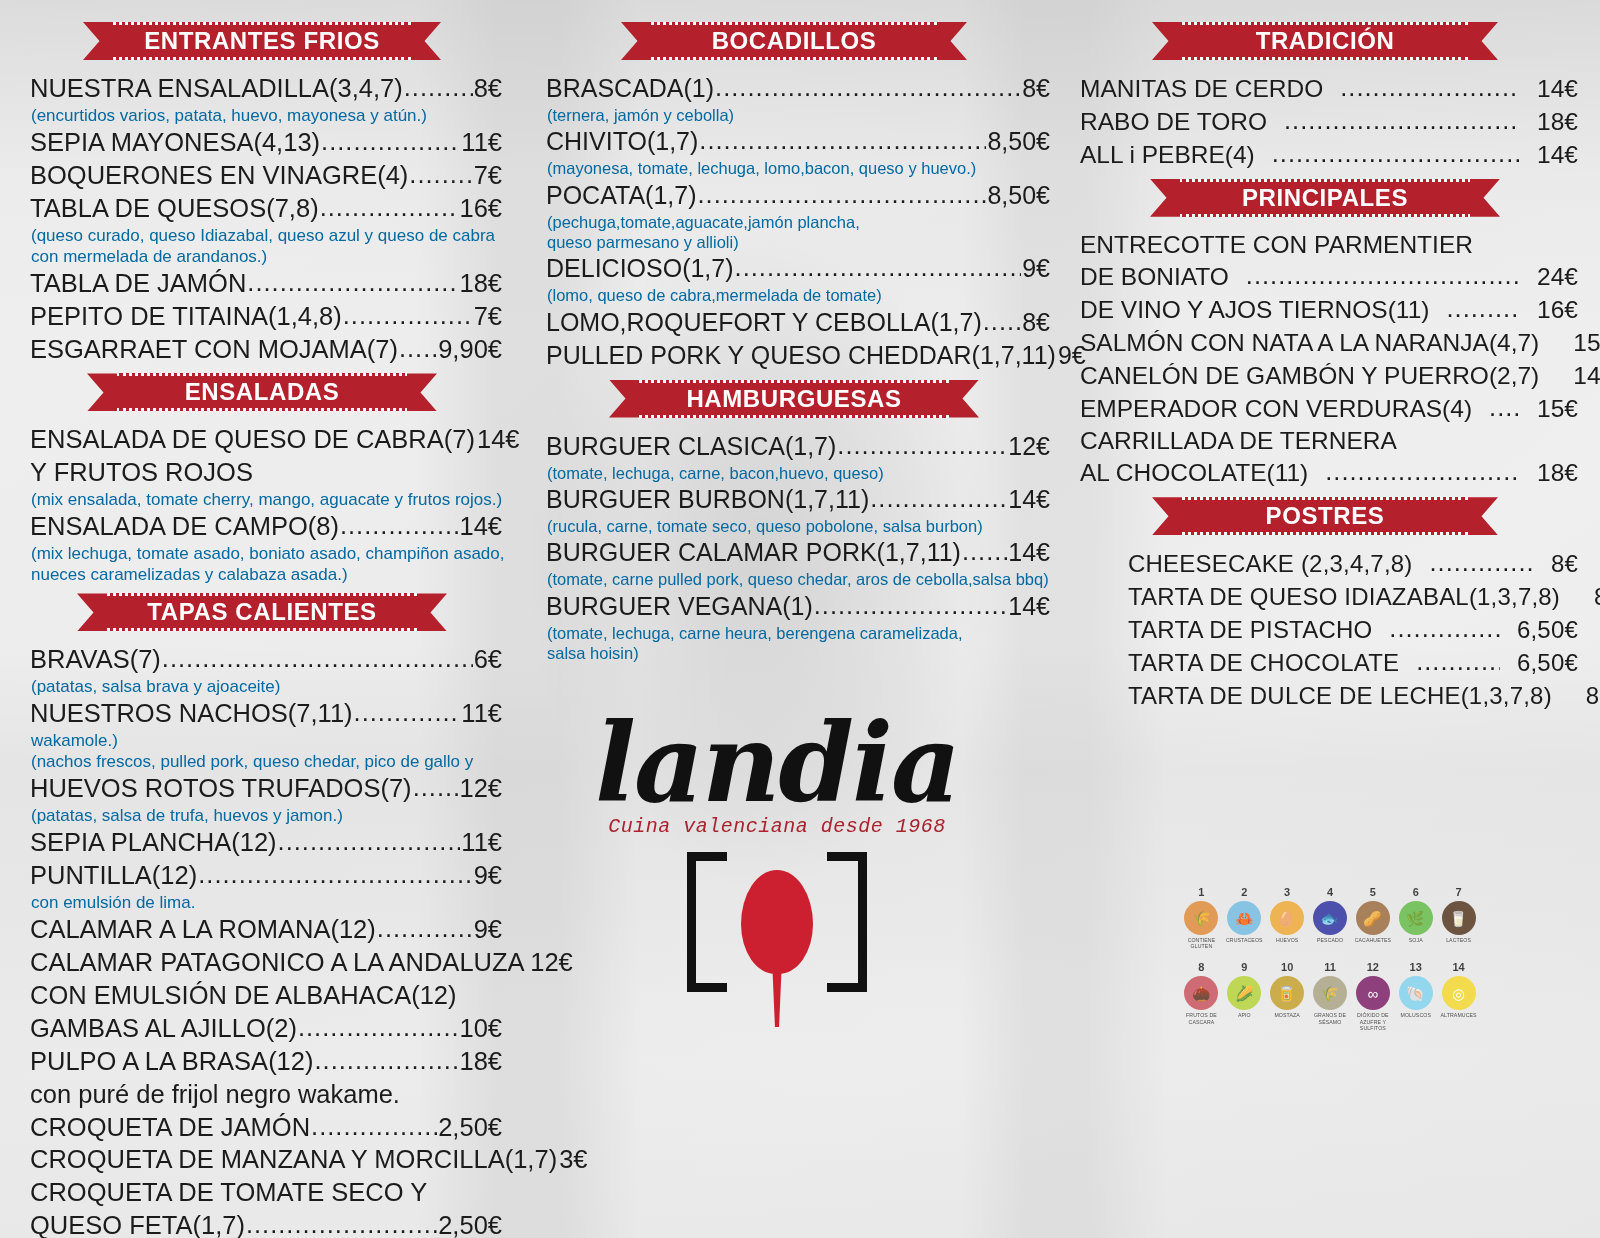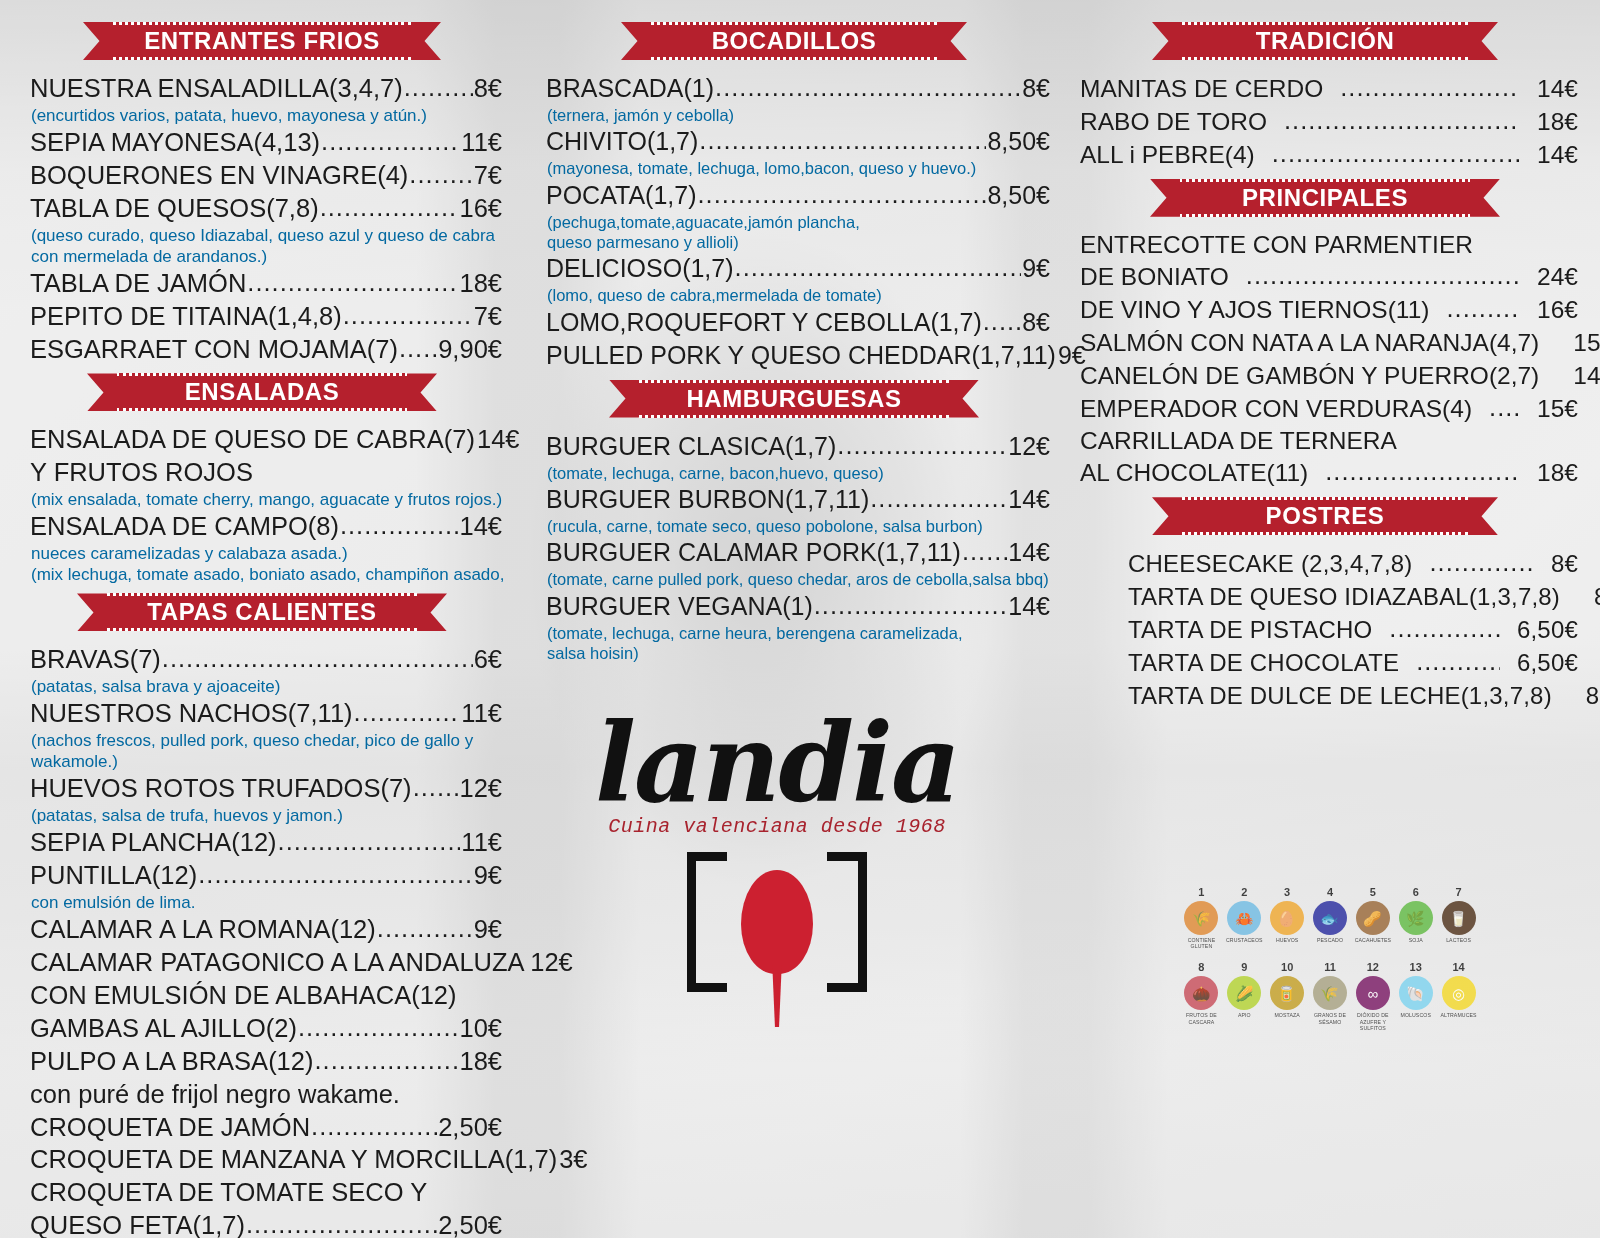--- a/index.html
+++ b/index.html
@@ -302,40 +302,40 @@
             <span class="dots">................................................................................</span>
             <span class="pr">14€</span>
           </div>
           <div class="cont">Y FRUTOS ROJOS</div>
           <div class="desc">(mix ensalada, tomate cherry, mango, aguacate y frutos rojos.)</div>
           <div class="row">
             <span class="nm">ENSALADA DE CAMPO(8)</span>
             <span class="dots">................................................................................</span>
             <span class="pr">14€</span>
           </div>
+          <div class="desc">(mix lechuga, tomate asado, boniato asado, champiñon asado,</div>
           <div class="desc">nueces caramelizadas y calabaza asada.)</div>
-          <div class="desc">(mix lechuga, tomate asado, boniato asado, champiñon asado,</div>
         </div>
         <div class="banner-wrap">
           <div class="banner b-w312">TAPAS CALIENTES</div>
         </div>
         <div class="items">
           <div class="row">
             <span class="nm">BRAVAS(7)</span>
             <span class="dots">................................................................................</span>
             <span class="pr">6€</span>
           </div>
           <div class="desc">(patatas, salsa brava y ajoaceite)</div>
           <div class="row">
             <span class="nm">NUESTROS NACHOS(7,11)</span>
             <span class="dots">................................................................................</span>
             <span class="pr">11€</span>
           </div>
+          <div class="desc">wakamole.)</div>
           <div class="desc">(nachos frescos, pulled pork, queso chedar, pico de gallo y</div>
-          <div class="desc">wakamole.)</div>
           <div class="row">
             <span class="nm">HUEVOS ROTOS TRUFADOS(7)</span>
             <span class="dots">................................................................................</span>
             <span class="pr">12€</span>
           </div>
           <div class="desc">(patatas, salsa de trufa, huevos y jamon.)</div>
           <div class="row">
             <span class="nm">SEPIA PLANCHA(12)</span>
             <span class="dots">................................................................................</span>
             <span class="pr">11€</span>

